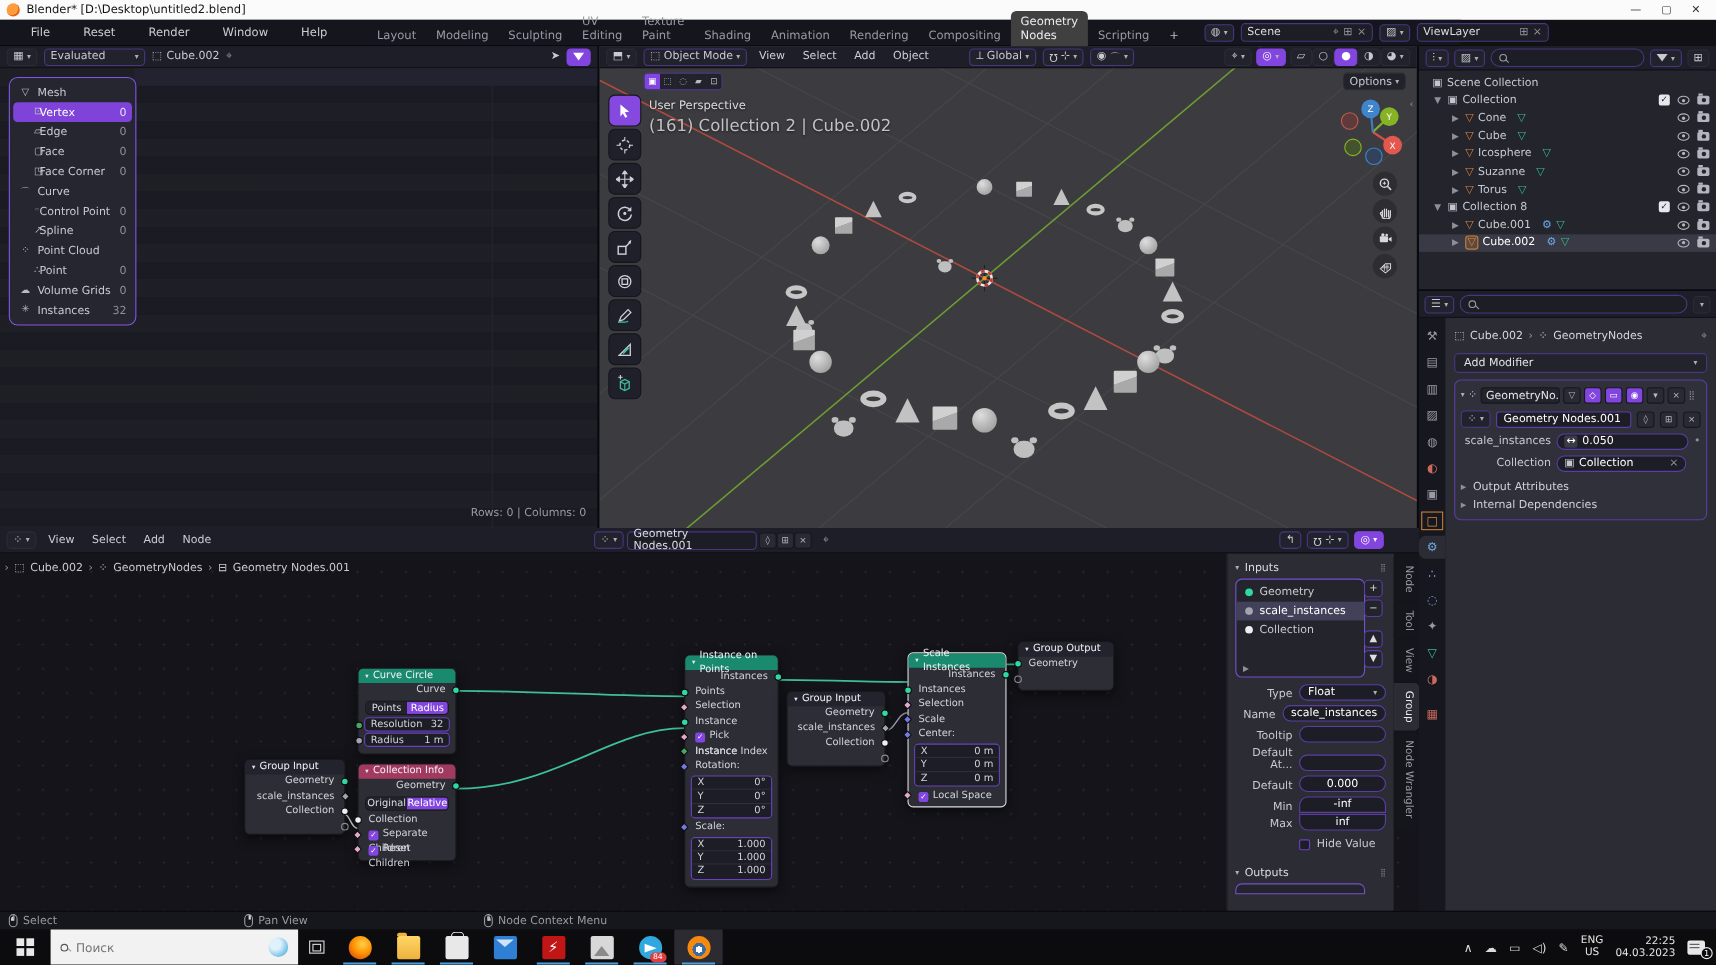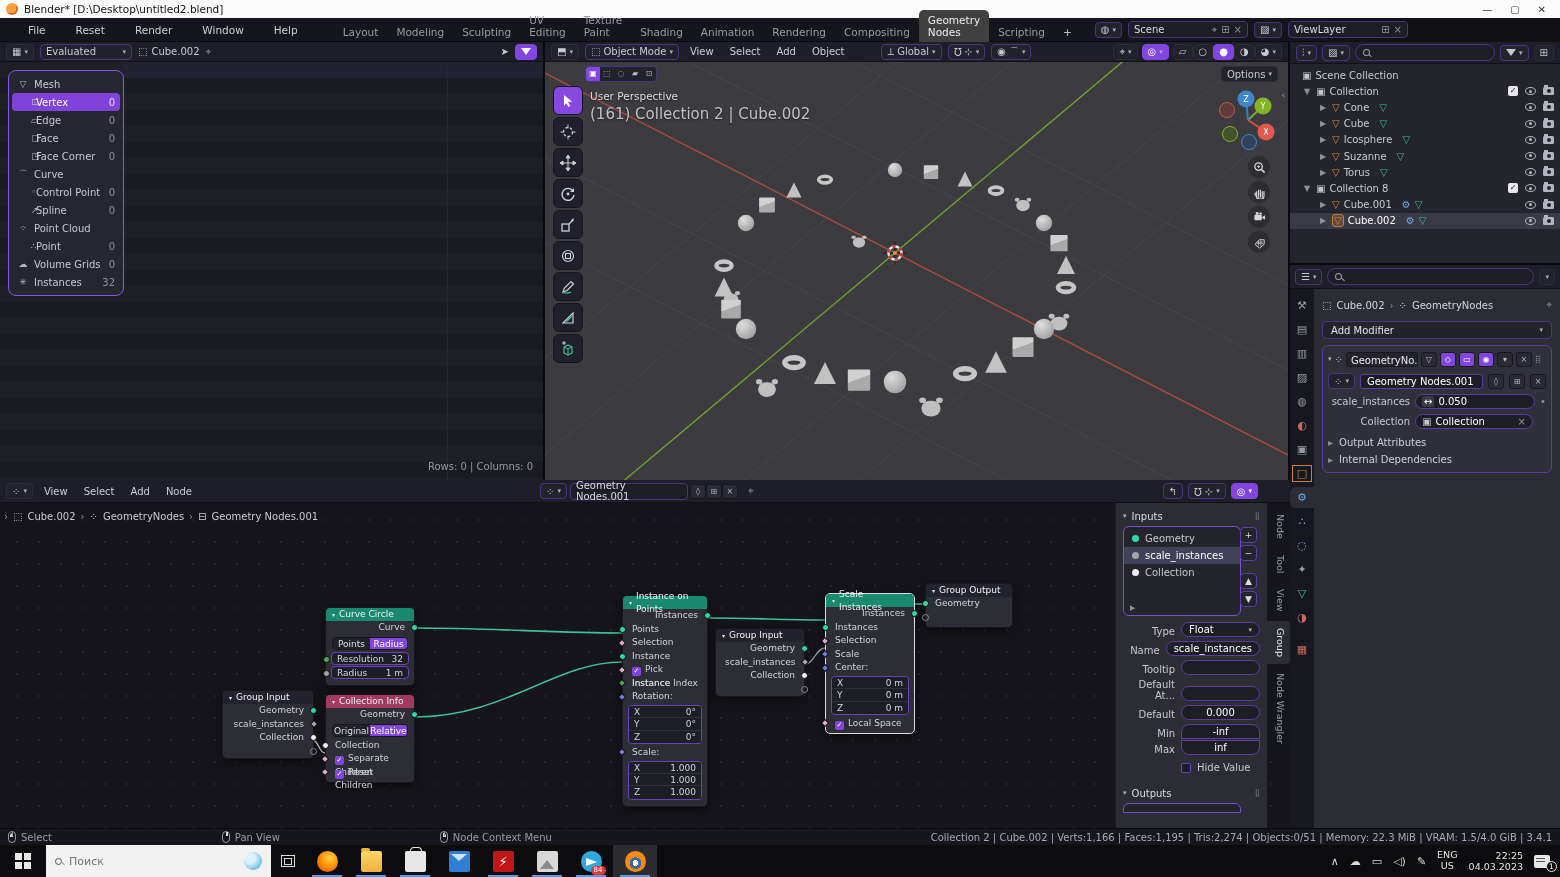--- a/index.html
+++ b/index.html
@@ -1115,21 +1115,20 @@
         <span>Select</span>
       </span>
     <span class="hint" style="margin-left:160px">
         <span class="mouse mmb"></span>
         <span>Pan View</span>
       </span>
     <span class="hint" style="margin-left:150px">
         <span class="mouse rmb"></span>
         <span>Node Context Menu</span>
       </span>
-    <span class="stats">Collection 2 | Cube.002 | Verts:1,166 | Faces:1,195 | Tris:2,274 | Objects:0/51 | Memory: 22.3 MiB | VRAM: 1.5/4.0 GiB | 3.4.1</span>
   </div>
 
   <div id="taskbar" class="abs">
     <span id="tb-start">
         <span class="winlogo">
           <i></i>
           <i></i>
           <i></i>
           <i></i>
         </span>

